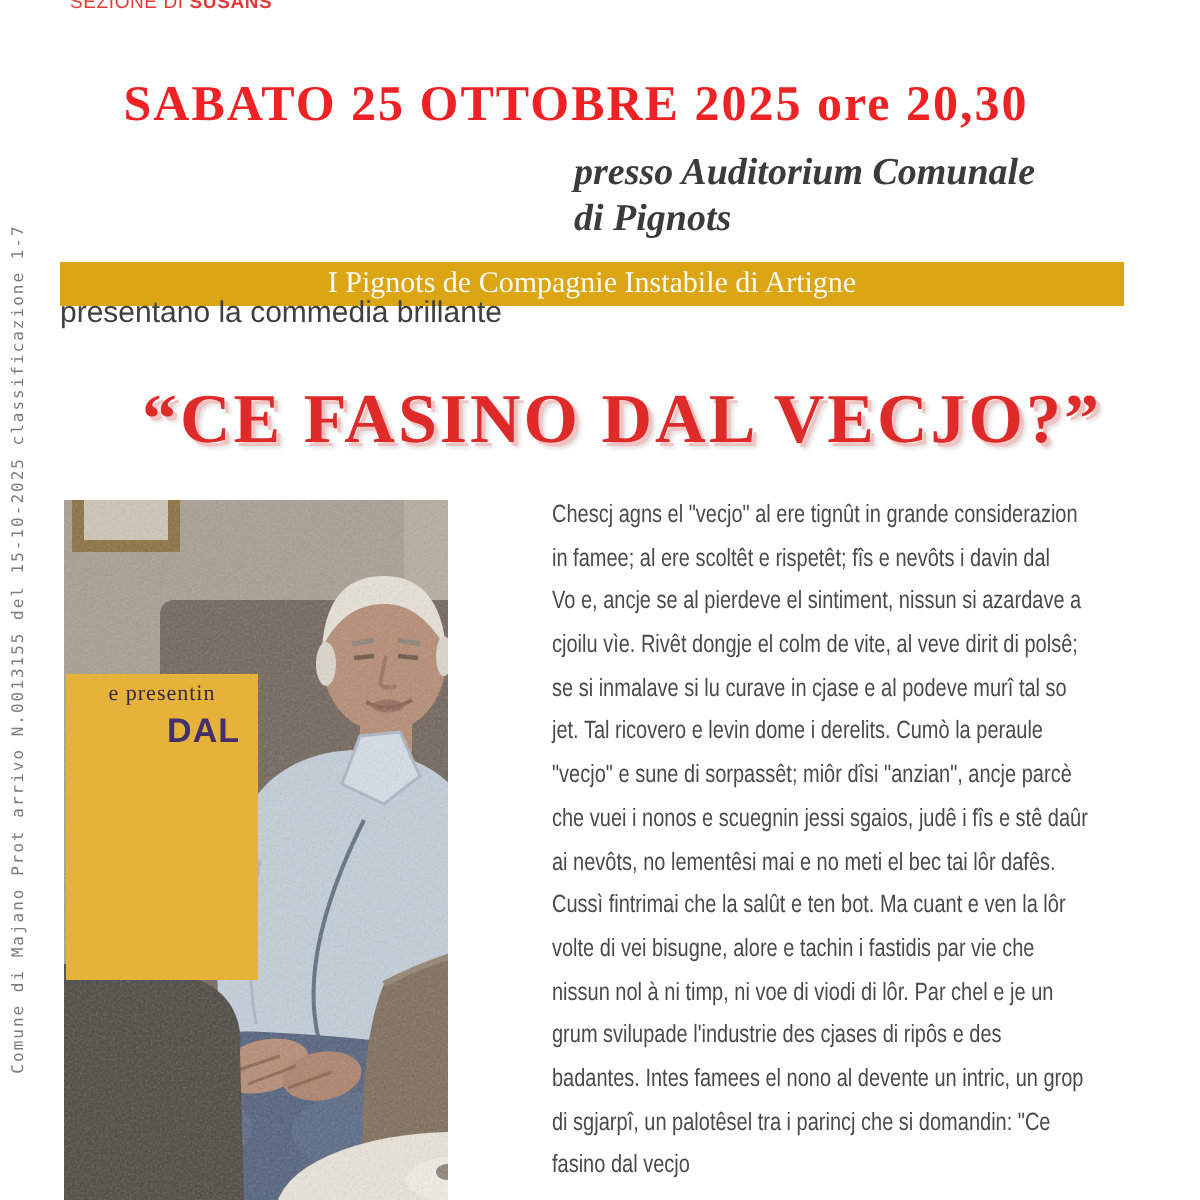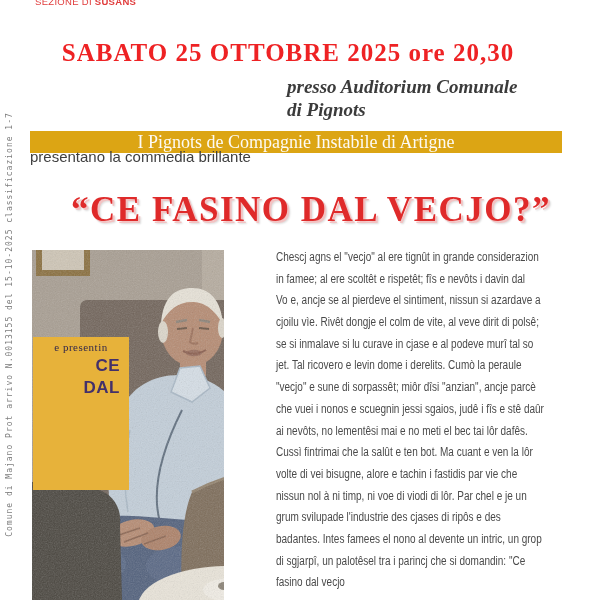--- a/index.html
+++ b/index.html
@@ -26,21 +26,21 @@
 
   
   #venue{
     left:287px;top:75px;font-family:"Liberation Serif",serif;font-weight:bold;
     font-size:19px;color:#3b3b3b;line-height:23px;white-space:nowrap;font-style:italic;
   }
 
   
   #banner{
     left:30px;top:131px;width:532px;height:22px;background:#dca514;
-    color:#fdfbf5;font-family:"Liberation Serif",serif;font-size:18px;
+    color:#fdfbf5;font-family:"Liberation Serif",serif;font-size:15px;
     text-align:center;line-height:22px;white-space:nowrap;
   }
 
   #presenta{
     left:30px;top:148px;font-size:15px;color:#3f3f3f;white-space:nowrap;
   }
 
   
   #main-title{
     left:11px;top:190px;width:600px;text-align:center;
@@ -189,21 +189,20 @@
       <ellipse cx="216" cy="335" rx="5" ry="4" fill="#999080"></ellipse>
       <ellipse cx="198" cy="347" rx="6" ry="4" fill="#7b7365"></ellipse>
     </g>
 
     <rect x="0" y="0" width="238" height="350" filter="url(#grain)" opacity="0.28"></rect>
   </svg>
 
   <div class="abs" id="poster-box">
     <div id="poster-intro">e presentin</div>
     <div id="poster-title">
-      <div class="poster-title-line">CE</div>
       <div class="poster-title-line">DAL</div>
     </div>
   </div>
 </div>
 
 <div class="abs" id="body-col">
   <div class="body-line">Chescj agns el "vecjo" al ere tignût in grande considerazion</div>
   <div class="body-line">in famee; al ere scoltêt e rispetêt; fîs e nevôts i davin dal</div>
   <div class="body-line">Vo e, ancje se al pierdeve el sintiment, nissun si azardave a</div>
   <div class="body-line">cjoilu vìe. Rivêt dongje el colm de vite, al veve dirit di polsê;</div>

